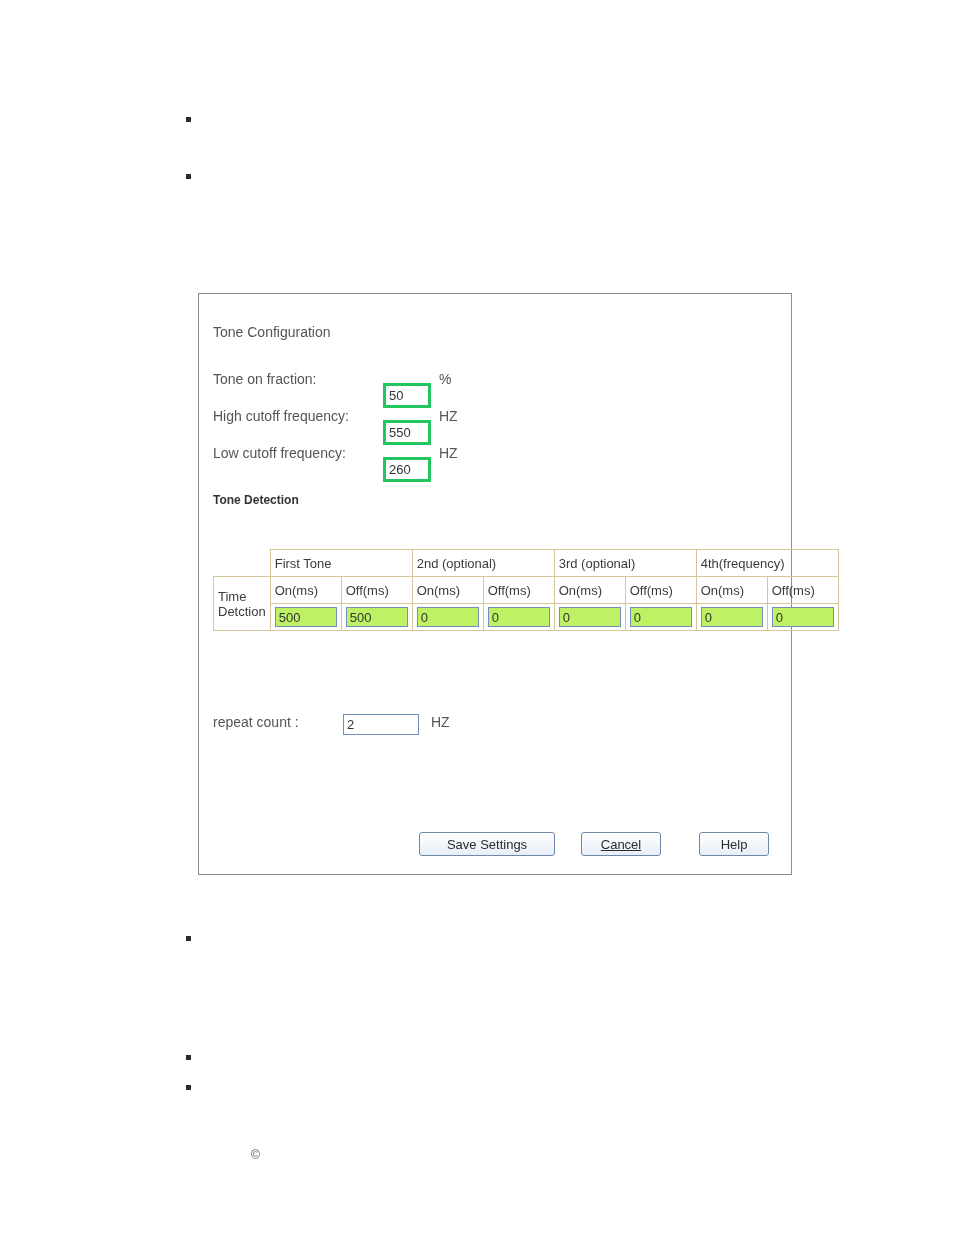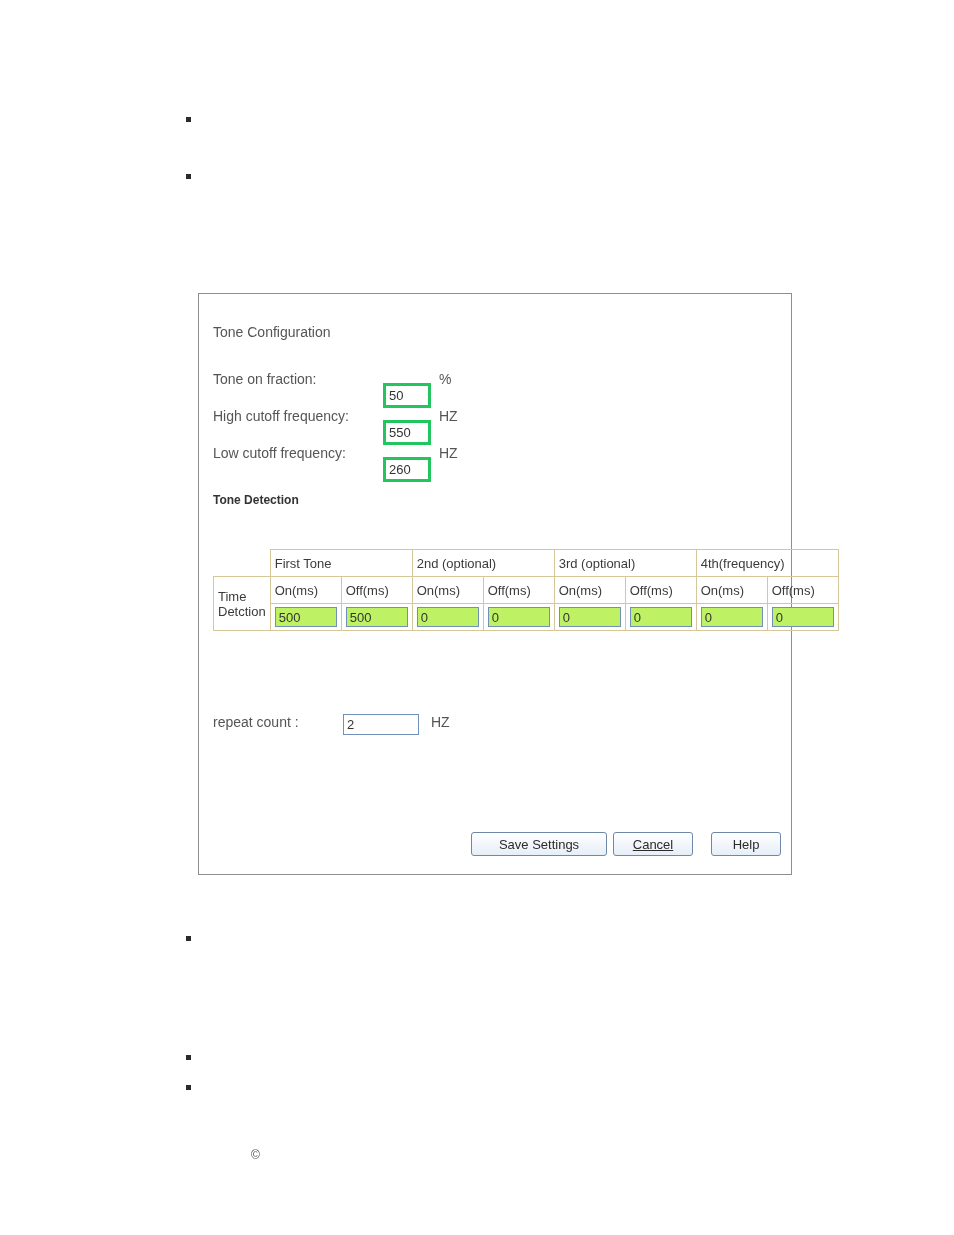--- a/index.html
+++ b/index.html
@@ -119,23 +119,23 @@
     border: 1px solid #7190b9;
     padding: 1px 3px;
     font-size: 13px;
     color: #333;
   }
   .repeat-unit { margin-left: 12px; font-size: 14px; color: #555; }
   
   .btn-row {
     position: absolute;
     bottom: 18px;
-    right: 10px;
+    right: 22px;
     display: flex;
-    gap: 6px;
+    gap: 26px;
     align-items: center;
     justify-content: flex-end;
   }
   .btn {
     display: inline-flex;
     align-items: center;
     justify-content: center;
     height: 22px;
     border: 1px solid #6e88aa;
     border-radius: 3px;

